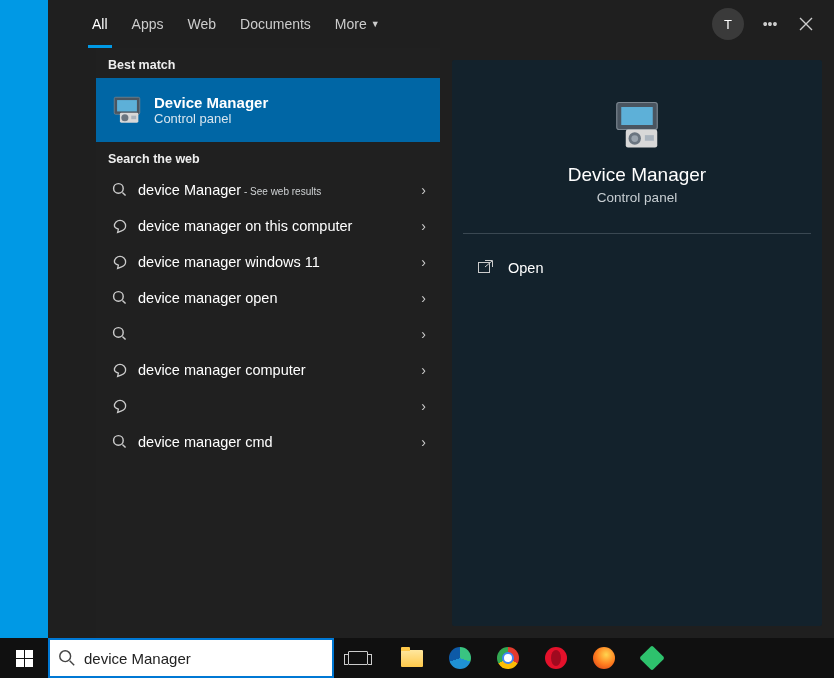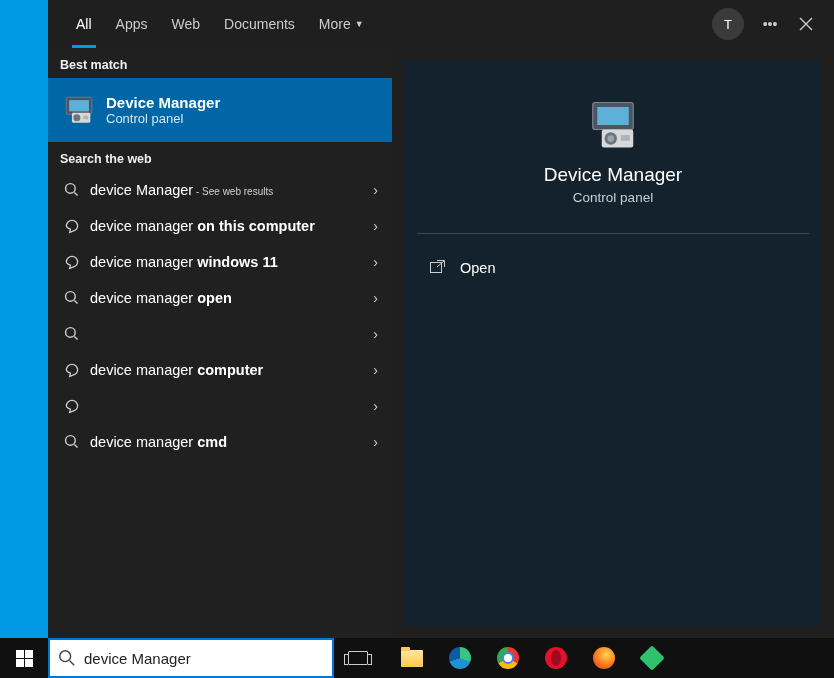--- a/index.html
+++ b/index.html
@@ -2,32 +2,32 @@
 <html><head>
 <meta charset="utf-8">
 <style>
   * { margin: 0; padding: 0; box-sizing: border-box; font-family: "Segoe UI", Tahoma, sans-serif; }
   body { width: 834px; height: 678px; background: #000; overflow: hidden; position: relative; }
   
   .desktop-edge { position: absolute; left: 0; top: 0; width: 48px; height: 638px; background: #0099e5; }
   
   .search-panel { position: absolute; left: 48px; top: 0; width: 786px; height: 638px; background: #1f1f1f; color: #fff; }
   
-  .top-bar { display: flex; align-items: center; height: 48px; padding: 0 10px 0 0; }
+  .top-bar { display: flex; align-items: center; height: 48px; padding: 0 10px 0 16px; }
   .tabs { display: flex; align-items: center; height: 100%; padding-left: 16px; gap: 0; }
   .tab { height: 48px; display: flex; align-items: center; padding: 0 12px; font-size: 14px; color: #ccc; cursor: pointer; }
   .tab.active { color: #fff; position: relative; }
   .tab.active::after { content: ""; position: absolute; bottom: 0; left: 8px; right: 8px; height: 3px; background: #0099e5; }
   .tab .chev { margin-left: 4px; font-size: 9px; }
   .spacer { flex: 1; }
   .avatar { width: 32px; height: 32px; border-radius: 50%; background: #3a3a3a; color: #fff; display: flex; align-items: center; justify-content: center; font-size: 13px; margin: 0 8px; }
   .header-btn { width: 36px; height: 36px; display: flex; align-items: center; justify-content: center; color: #ccc; font-size: 14px; cursor: pointer; }
   
   .content { display: flex; height: calc(100% - 48px); }
-  .left-pane { width: 344px; background: #202020; display: flex; flex-direction: column; }
+  .left-pane { width: 344px; background: #202020; display: flex; flex-direction: column; margin-left: 48px; }
   .right-pane { flex: 1; padding: 12px; }
   
   .section-hdr { font-size: 12.5px; font-weight: 600; padding: 10px 12px 6px; color: #eee; }
   
   .result-row { display: flex; align-items: center; height: 36px; padding: 0 10px; cursor: pointer; position: relative; }
   .result-row.selected { background: #0066a5; height: 64px; }
   .row-icon { width: 28px; display: flex; justify-content: center; color: #ccc; }
   .row-icon svg { width: 16px; height: 16px; }
   .row-text { font-size: 14.5px; color: #fff; padding-left: 4px; }
   .row-text small { color: #cfd2d4; font-size: 10px; }
@@ -60,21 +60,21 @@
   .tb-icons { display: flex; align-items: center; gap: 0; margin-left: 6px; }
   .folder-ico { background: linear-gradient(#ffe79e,#ffc94a); width: 22px; height: 17px; border-radius: 1px; position: relative; }
   .folder-ico::before { content:""; position:absolute; top:-3px; left:0; width:9px; height:4px; background:#ffc94a; border-radius:1px 1px 0 0;}
   .edge-ico { width:22px; height:22px; border-radius:50%; background: conic-gradient(#39c481 0deg 110deg, #1f91d4 110deg 250deg, #0d5aa7 250deg 360deg); }
   .chrome-ico { width:22px; height:22px; border-radius:50%; background: conic-gradient(#e33b2e 0 120deg,#fbbd06 120deg 240deg,#33a852 240deg 360deg); position:relative;}
   .chrome-ico::after{content:"";position:absolute;top:5px;left:5px;width:12px;height:12px;border-radius:50%;background:#fff;border:2px solid #4285f4;box-sizing:border-box;}
   .opera-ico { width:22px;height:22px;border-radius:50%;background:#e4112b;display:flex;align-items:center;justify-content:center;}
   .opera-ico::after{content:"";width:10px;height:16px;border-radius:50%;background:#a00a1f;}
   .ff-ico{width:22px;height:22px;border-radius:50%;background:radial-gradient(circle at 60% 35%,#ffd54f,#ff7f1f 50%,#d43517);}
   .diamond-ico{width:18px;height:18px;background:#2ec26d;transform:rotate(45deg);border-radius:2px;}
-  .bold { font-weight: 700; }
+  .bold { font-weight: 400; }
   
   .taskview-ico { width: 20px; height: 14px; border: 1.5px solid #ccc; border-radius: 1px; position: relative; }
   .taskview-ico::before { content: ""; position: absolute; left: -5px; top: 2px; width: 3px; height: 9px; border: 1.5px solid #ccc; border-right: none; }
   .taskview-ico::after { content: ""; position: absolute; right: -5px; top: 2px; width: 3px; height: 9px; border: 1.5px solid #ccc; border-left: none; }
 </style>
 </head>
 <body>
 
 <div class="desktop-edge"></div>
 

